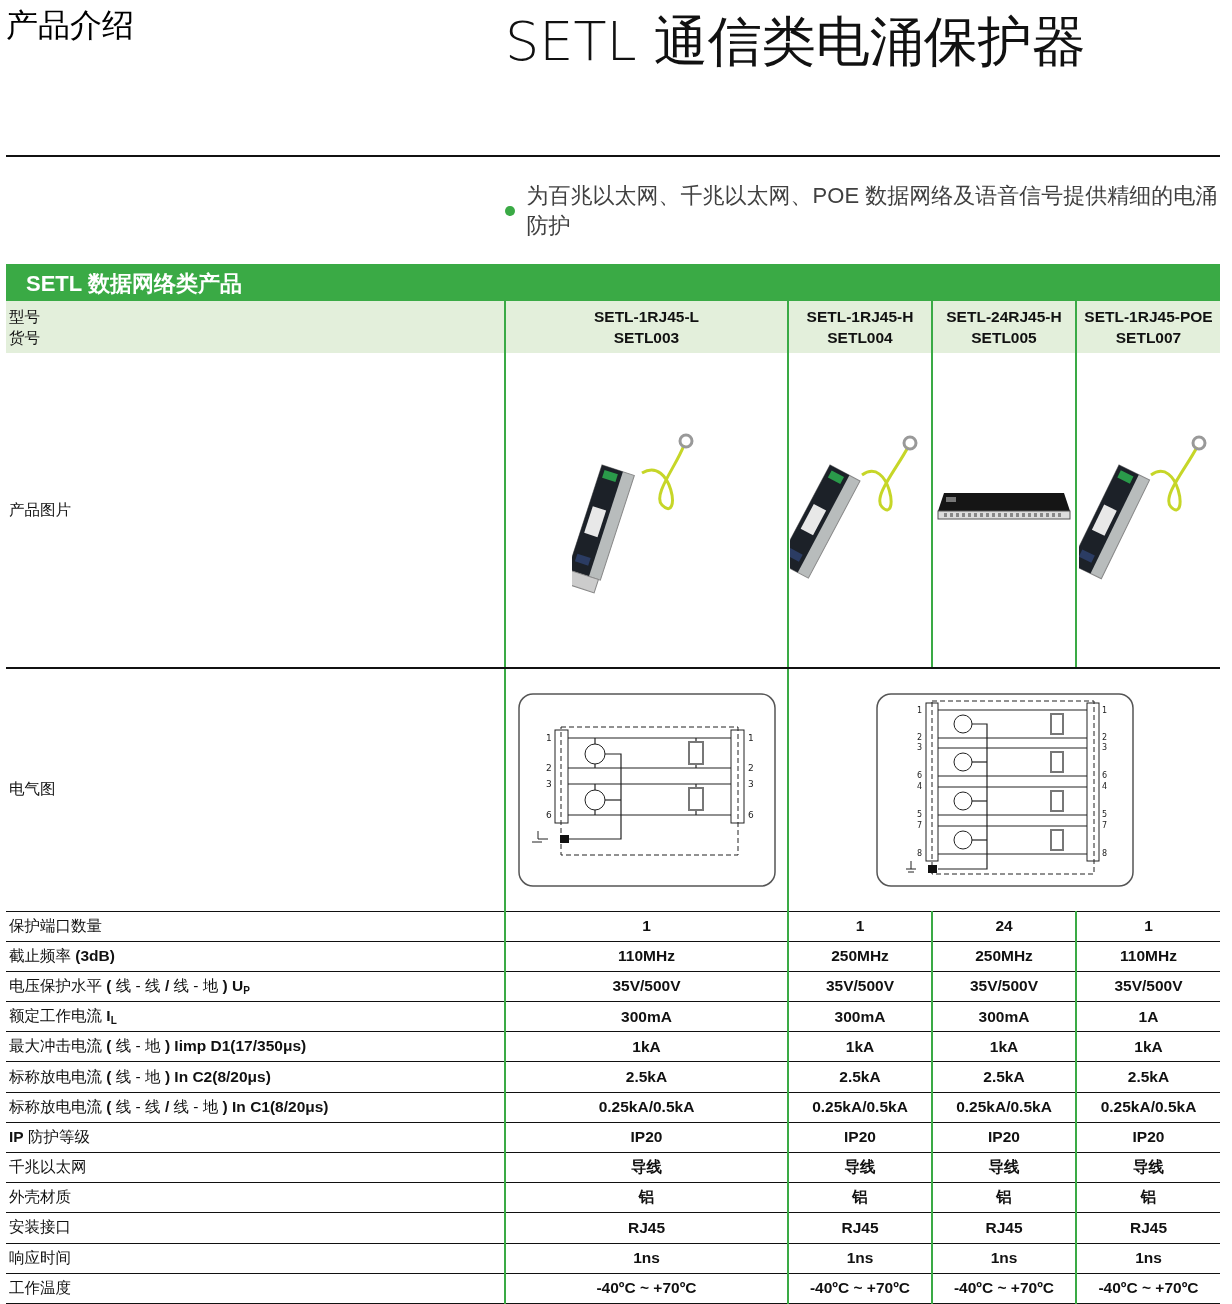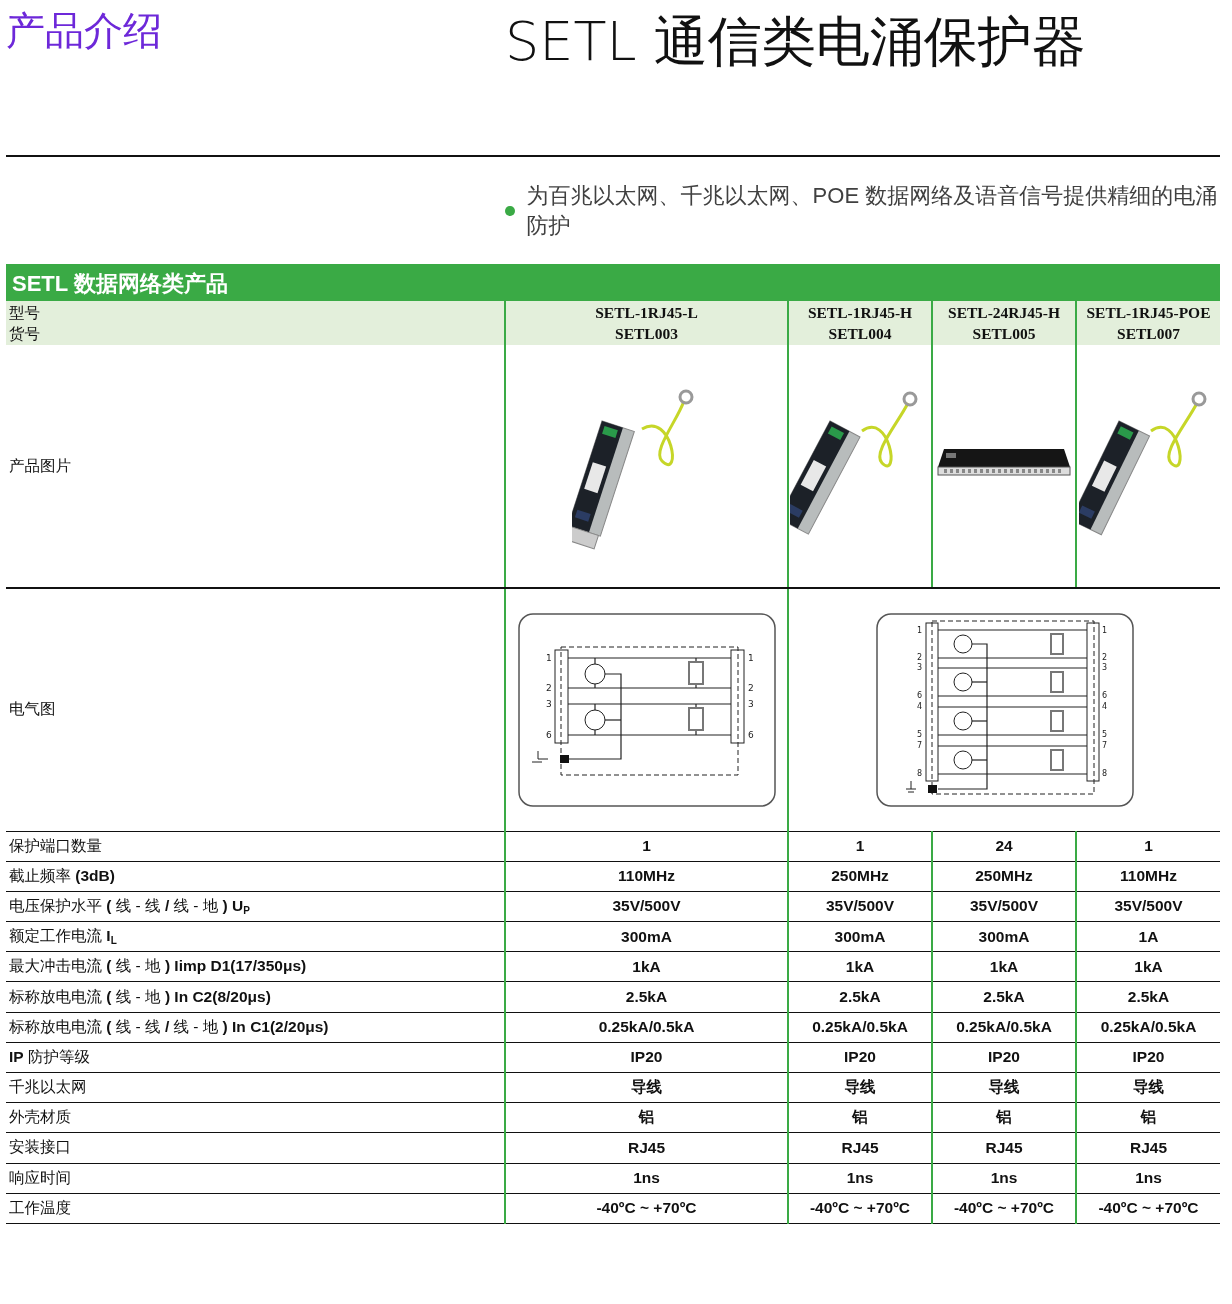--- a/index.html
+++ b/index.html
@@ -1,37 +1,37 @@
 <!DOCTYPE html>
 <html><head>
 <meta charset="utf-8">
 <style>
   * { box-sizing: border-box; margin: 0; padding: 0; }
   html, body { width: 1232px; height: 1304px; background: #ffffff; overflow: hidden; }
   body { position: relative; font-family: "Liberation Sans", "DejaVu Sans", sans-serif; color: #111; }
 
-  .section-label { position: absolute; left: 6px; top: 4px; font-size: 39px; color: #6d28d9; font-family: "DejaVu Sans", sans-serif; font-weight: 300; letter-spacing: 0px; }
+  .section-label { position: absolute; left: 6px; top: 4px; font-size: 32px; color: #000000; font-family: "DejaVu Sans", sans-serif; font-weight: 300; letter-spacing: 0px; }
   .page-title { position: absolute; left: 505px; top: 6px; font-size: 54px; color: #111; font-family: "DejaVu Sans", sans-serif; font-weight: 300; }
   .title-rule { position: absolute; left: 6px; top: 155px; width: 1214px; height: 2px; background: #111; }
 
   .bullet-line { position: absolute; left: 505px; top: 181px; font-size: 22px; display: flex; align-items: center; gap: 12px; color: #404040; }
   .bullet-dot { width: 10px; height: 10px; border-radius: 50%; background: #3aaa45; display: inline-block; }
 
   .table-wrap { position: absolute; left: 6px; top: 264px; width: 1214px; }
-  .group-header { height: 37px; background: #3aaa45; color: #fff; font-size: 22px; font-weight: bold; padding-left: 6px; line-height: 40px; font-family: "Liberation Sans", sans-serif; }
+  .group-header { height: 37px; background: #3aaa45; color: #fff; font-size: 22px; font-weight: bold; padding-left: 20px; line-height: 40px; font-family: "Liberation Sans", sans-serif; }
 
   table { border-collapse: collapse; width: 1214px; table-layout: fixed; }
   td { font-size: 15.5px; vertical-align: middle; }
   td.lbl { padding-left: 3px; text-align: left; }
   td.val { text-align: center; font-weight: bold; }
   td.gl { border-left: 2px solid #3aaa45; }
 
-  tr.hdr td { background: #e3efdb; height: 44px; line-height: 21px; font-family: Liberation Serif, serif; }
+  tr.hdr td { background: #e3efdb; height: 52px; line-height: 21px; }
   tr.hdr td.val { font-weight: bold; }
-  tr.img-row td { height: 243px; border-bottom: 2px solid #111; }
+  tr.img-row td { height: 315px; border-bottom: 2px solid #111; }
   tr.diag-row td { height: 243px; border-bottom: 1.5px solid #111; }
   tr.spec td { height: 30.2px; border-bottom: 1.5px solid #111; }
   tr.spec td.lbl { font-weight: normal; }
   sub { font-size: 10px; vertical-align: -3px; font-weight: bold; }
 
   .prod-img { display: block; margin: 0 auto; }
   .diagram-box { display: block; margin: 0 auto; }
 </style>
 </head>
 <body>
@@ -285,21 +285,21 @@
           <td class="val gl">1kA</td>
         </tr>
         <tr class="spec">
           <td class="lbl"><span>标称放电电流 <b>(</b> 线 - 地 <b>) In C2(8/20μs)</b></span></td>
           <td class="val gl">2.5kA</td>
           <td class="val gl">2.5kA</td>
           <td class="val gl">2.5kA</td>
           <td class="val gl">2.5kA</td>
         </tr>
         <tr class="spec">
-          <td class="lbl"><span>标称放电电流 <b>(</b> 线 - 线 <b>/</b> 线 - 地 <b>) In C1(2/20μs)</b></span></td>
+          <td class="lbl"><span>标称放电电流 <b>(</b> 线 - 线 <b>/</b> 线 - 地 <b>) In C1(8/20μs)</b></span></td>
           <td class="val gl">0.25kA/0.5kA</td>
           <td class="val gl">0.25kA/0.5kA</td>
           <td class="val gl">0.25kA/0.5kA</td>
           <td class="val gl">0.25kA/0.5kA</td>
         </tr>
         <tr class="spec">
           <td class="lbl"><span><b>IP</b> 防护等级</span></td>
           <td class="val gl">IP20</td>
           <td class="val gl">IP20</td>
           <td class="val gl">IP20</td>

